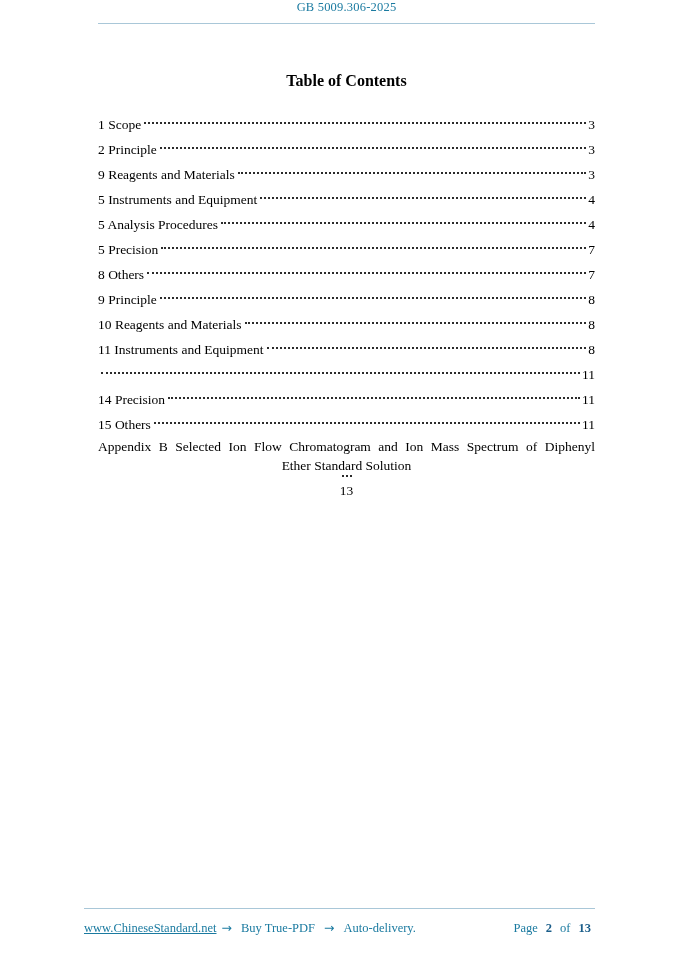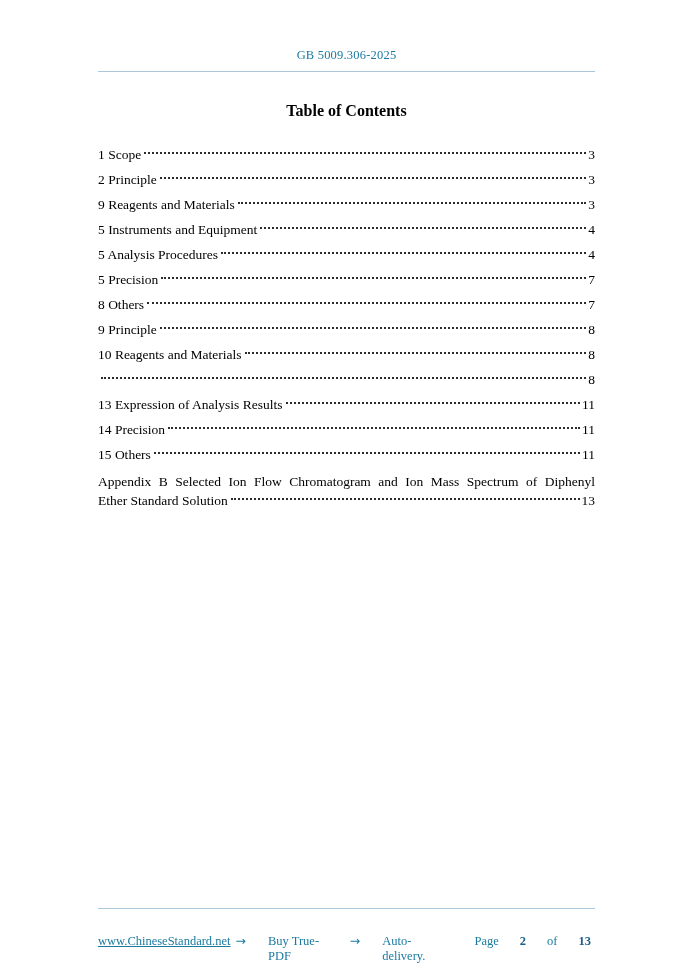--- a/index.html
+++ b/index.html
@@ -10,71 +10,71 @@
     background: #ffffff;
     font-family: "Liberation Serif", "DejaVu Serif", serif;
     color: #000;
     position: relative;
     overflow: hidden;
   }
   .page { position: absolute; inset: 0; }
   .margins { padding: 0 98px; }
 
   
-  .doc-header { padding-top: 48px; text-align: center; }
+  .doc-header { text-align: center; }
   .doc-number {
     color: var(--accent, #1a7aa0);
     font-size: 12.5px;
     letter-spacing: 0.2px;
   }
   .rule {
     border: none;
     border-top: 1px solid var(--rule, #a9c7d8);
     margin: 8px 0 0 0;
     height: 0;
   }
 
   
   .toc-title {
     text-align: center;
     font-weight: bold;
     font-size: 16px;
-    margin-top: 30px;
+    margin-top: 48px;
   }
 
   
   .toc { margin-top: 22px; }
   .toc-row {
     display: flex;
     align-items: center;
     height: 25px;
     font-size: 13.5px;
     line-height: 18px;
   }
   .toc-label { white-space: nowrap; }
   .leader {
     flex: 1;
     border-bottom: 2px dotted var(--leader, #2b2b2b);
     margin: 0 2px 4px 3px;
     min-width: 10px;
   }
   .toc-page { white-space: nowrap; }
 
-  .toc-entry-wrapped { margin-top: 5px; font-size: 13.5px; }
+  .toc-entry-wrapped { font-size: 13.5px; }
   .wrapped-line1 {
     text-align: justify;
     text-align-last: justify;
     line-height: 19px;
   }
-  .toc-entry-wrapped .toc-row { height: 19px; line-height: 19px; }
+  .toc-entry-wrapped .toc-row { height: 19px; line-height: 19px; flex-direction: column; }
 
   
   .doc-footer {
     position: absolute;
-    left: 98px;
+    left: 84px;
     right: 98px;
     top: 908px;
     border-top: 1px solid var(--rule, #a9c7d8);
     padding-top: 8px;
     display: flex;
     justify-content: space-between;
     align-items: baseline;
     font-size: 12.5px;
     color: var(--accent, #1a7aa0);
   }
@@ -83,21 +83,21 @@
     color: var(--accent, #1a7aa0);
     text-decoration: underline;
     cursor: pointer;
   }
   .footer-arrow { margin: 0 5px; font-family: "DejaVu Sans", sans-serif; }
   .footer-pagenum {
     font-weight: bold;
     color: var(--pagenum, #1b5e8a);
     margin: 0 4px;
   }
-  .footer-word { margin: 17px; }
+  .footer-word { margin: 4px; }
 </style>
 </head>
 <body>
 
 <div class="page">
 
   <div class="margins">
     <div class="doc-header">
       <div class="doc-number">GB 5009.306-2025</div>
       <hr class="rule">
@@ -146,25 +146,25 @@
         <span class="toc-label">9 Principle</span>
         <span class="leader"></span>
         <span class="toc-page">8</span>
       </div>
       <div class="toc-row">
         <span class="toc-label">10 Reagents and Materials</span>
         <span class="leader"></span>
         <span class="toc-page">8</span>
       </div>
       <div class="toc-row">
+        <span class="toc-label">11 Instruments and Equipment</span>
         <span class="leader"></span>
         <span class="toc-page">8</span>
       </div>
       <div class="toc-row">
-        <span class="toc-label">13 Expression of Analysis Results</span>
         <span class="leader"></span>
         <span class="toc-page">11</span>
       </div>
       <div class="toc-row">
         <span class="toc-label">14 Precision</span>
         <span class="leader"></span>
         <span class="toc-page">11</span>
       </div>
       <div class="toc-row">
         <span class="toc-label">15 Others</span>

